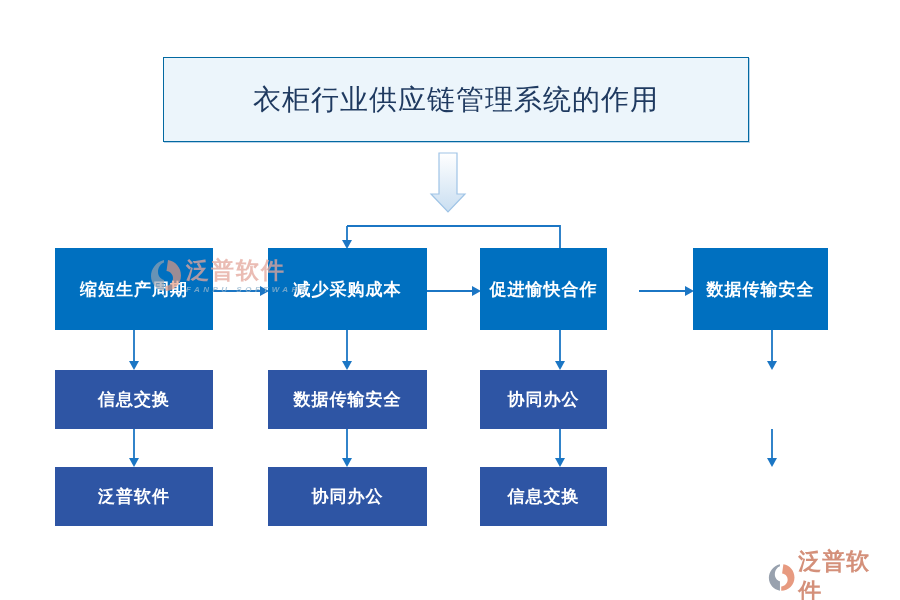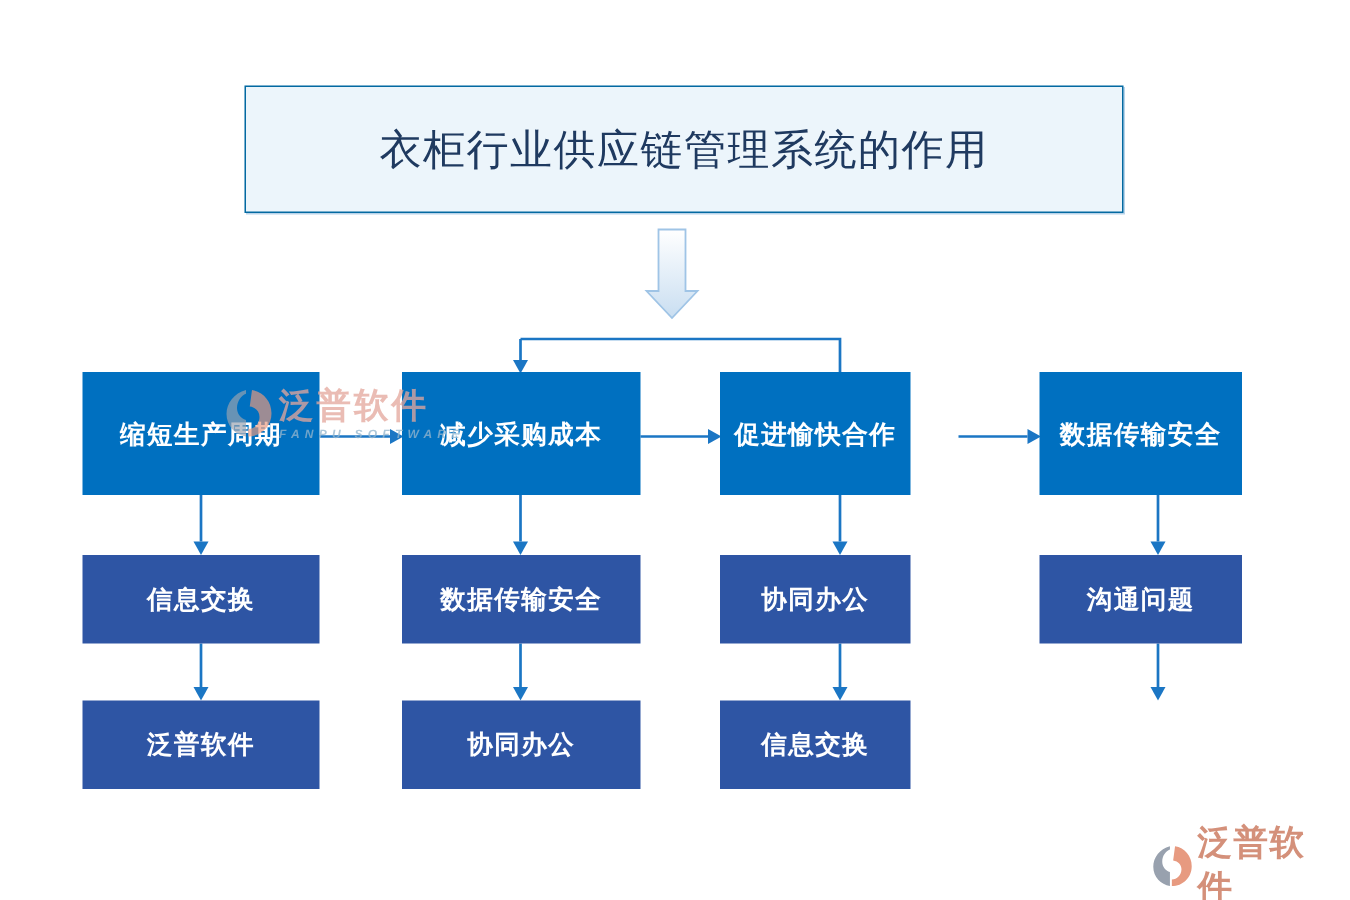--- a/index.html
+++ b/index.html
@@ -110,21 +110,20 @@
 
   <div class="box c2 r1">减少采购成本</div>
   <div class="box c2 r2">数据传输安全</div>
   <div class="box c2 r3">协同办公</div>
 
   <div class="box c3 r1">促进愉快合作</div>
   <div class="box c3 r2">协同办公</div>
   <div class="box c3 r3">信息交换</div>
 
   <div class="box c4 r1">数据传输安全</div>
-  <div class="box c4 r2">沟通问题</div>
 
   <div class="watermark">
     <svg width="32" height="34" viewBox="0 0 32 34">
       <path fill="rgba(154,163,176,.85)" d="M14 2 C6 4 1 11 1 18 C1 26 7 32 14 33 L14 22 C10.5 21 8 17.8 8 14 C8 9.5 10.8 5.5 14 4.5 Z"></path>
       <path fill="rgba(231,154,128,.85)" d="M18 2 L16.5 13 C20.5 13.5 23 16.5 23 20 C23 24.5 19.5 28 15.5 28 L15.5 33 C24 33 31 26.5 31 17.5 C31 9.5 25.5 3.2 18 2 Z"></path>
     </svg>
     <div class="wm-texts">
       <span class="wm-name">泛普软件</span>
       <span class="wm-sub">FANPU SOFTWARE</span>
     </div>

